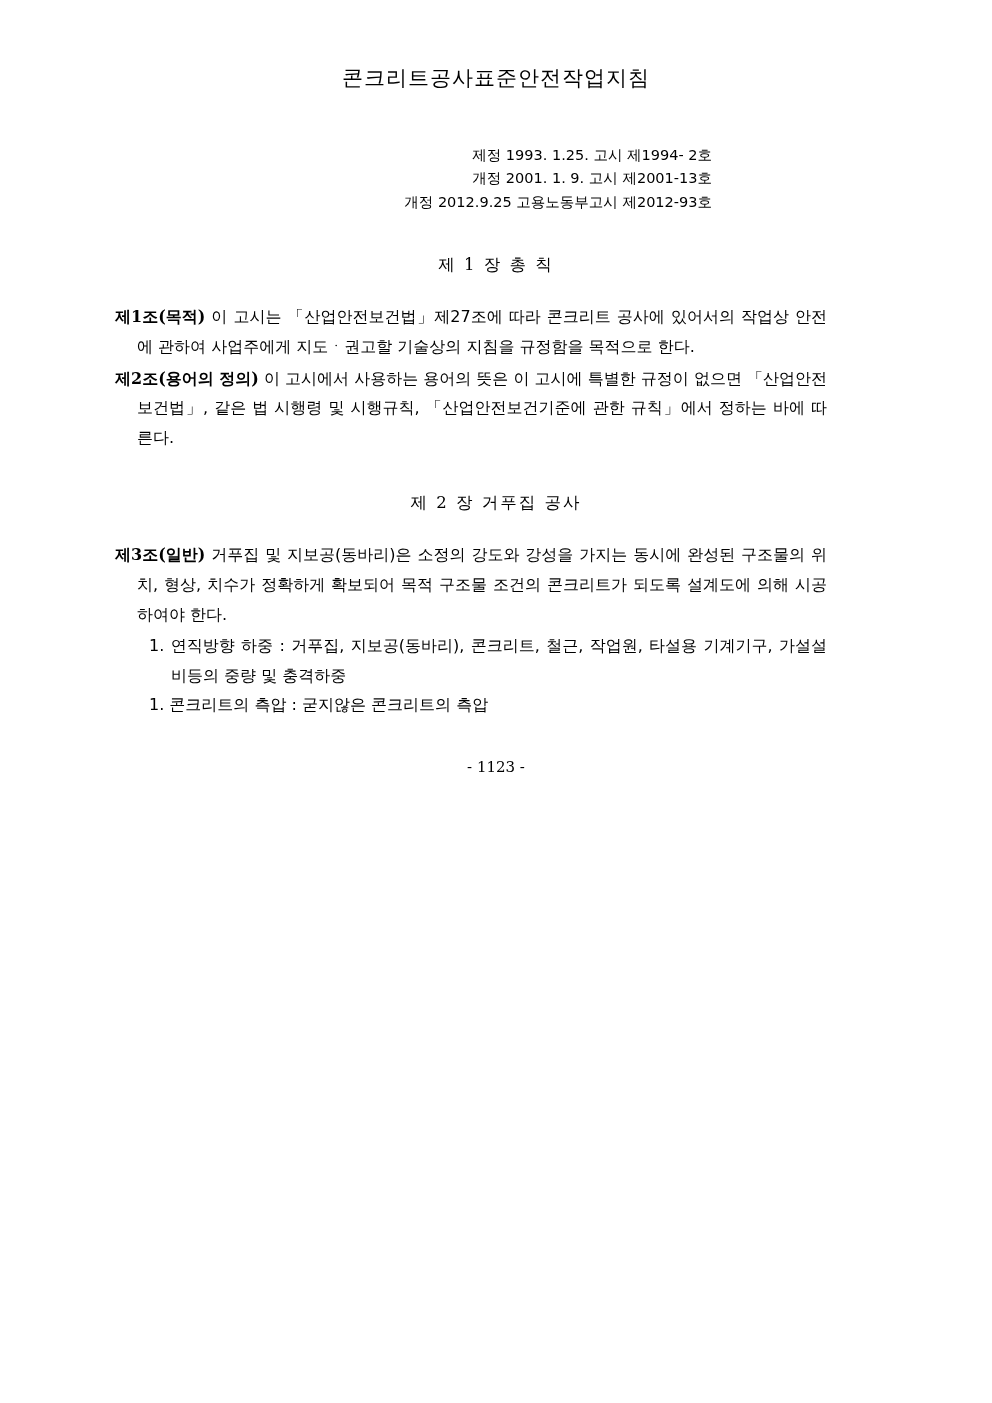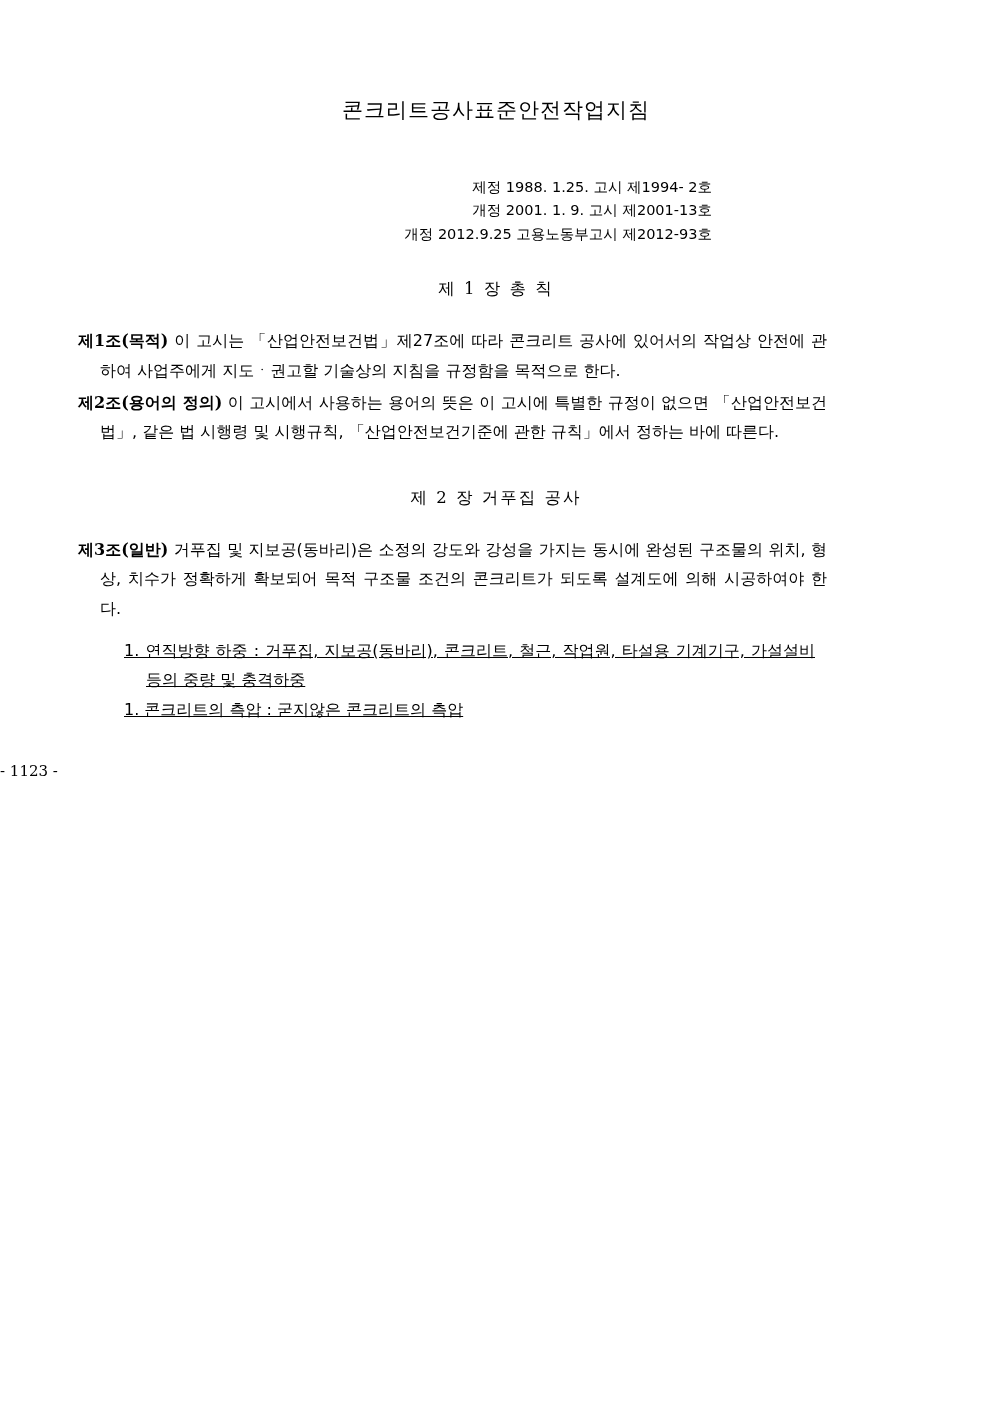--- a/index.html
+++ b/index.html
@@ -19,94 +19,93 @@
     position: relative;
     width: 992px;
     height: 1403px;
     box-sizing: border-box;
     padding: 0;
   }
   .doc-title {
     text-align: center;
     font-size: 21px;
     letter-spacing: 1px;
-    margin-top: 96px;
+    margin-top: 64px;
     font-weight: 400;
     font-family: "DejaVu Serif", "Liberation Serif", serif;
   }
   .revision-block {
     margin-top: 52px;
     padding-right: 280px;
     text-align: right;
     font-size: 14.5px;
     line-height: 1.62;
     font-family: "DejaVu Sans", "Liberation Sans", sans-serif;
     white-space: nowrap;
   }
   .revision-line {
     display: block;
   }
   .chapter-heading {
     text-align: center;
     font-size: 16.5px;
-    margin-top: 32px;
+    margin-top: 40px;
     margin-bottom: 26px;
     letter-spacing: 2px;
     font-family: "DejaVu Serif", "Liberation Serif", serif;
   }
   .chapter-heading.second {
     margin-top: 40px;
   }
   .body-area {
-    padding-left: 78px;
+    padding-left: 115px;
     padding-right: 165px;
   }
   .article {
     font-size: 16px;
     line-height: 1.85;
     text-align: justify;
     text-indent: 0;
     margin: 0 0 2px 0;
     padding-left: 22px;
     text-indent: -22px;
   }
   .article .label {
     font-weight: bold;
     font-family: "DejaVu Serif", "Liberation Serif", serif;
   }
   .item-list {
     list-style: none;
-    margin: 12px;
+    margin: 0;
     padding: 0;
-    text-decoration: underline;
   }
   .item {
     font-size: 16px;
     line-height: 1.85;
     text-align: justify;
     padding-left: 56px;
     text-indent: -22px;
     margin: 0;
   }
   .page-number {
-    text-align: left;
+    text-align: center;
     margin-top: 38px;
     font-size: 15px;
     font-family: "DejaVu Serif", "Liberation Serif", serif;
   }
 </style>
 </head>
 <body>
 
 <div class="page">
 
   <div class="doc-title">콘크리트공사표준안전작업지침</div>
 
   <div class="revision-block">
-    <span class="revision-line">제정  1988. 1.25. 고시 제1994- 2호</span>
+    <span class="revision-line">제정  1993. 1.25. 고시 제1994- 2호</span>
     <span class="revision-line">개정  2001. 1. 9. 고시 제2001-13호</span>
     <span class="revision-line">개정  2012.9.25 고용노동부고시 제2012-93호</span>
   </div>
 
   <div class="chapter-heading">제 1 장  총    칙</div>
 
   <div class="body-area">
     <p class="article">
       <span class="label">제1조(목적)</span><span> 이 고시는 「산업안전보건법」제27조에 따라 콘크리트 공사에 있어서의 작업상 안전에 관하여 사업주에게 지도ㆍ권고할 기술상의 지침을 규정함을 목적으로 한다.</span>
     </p>

